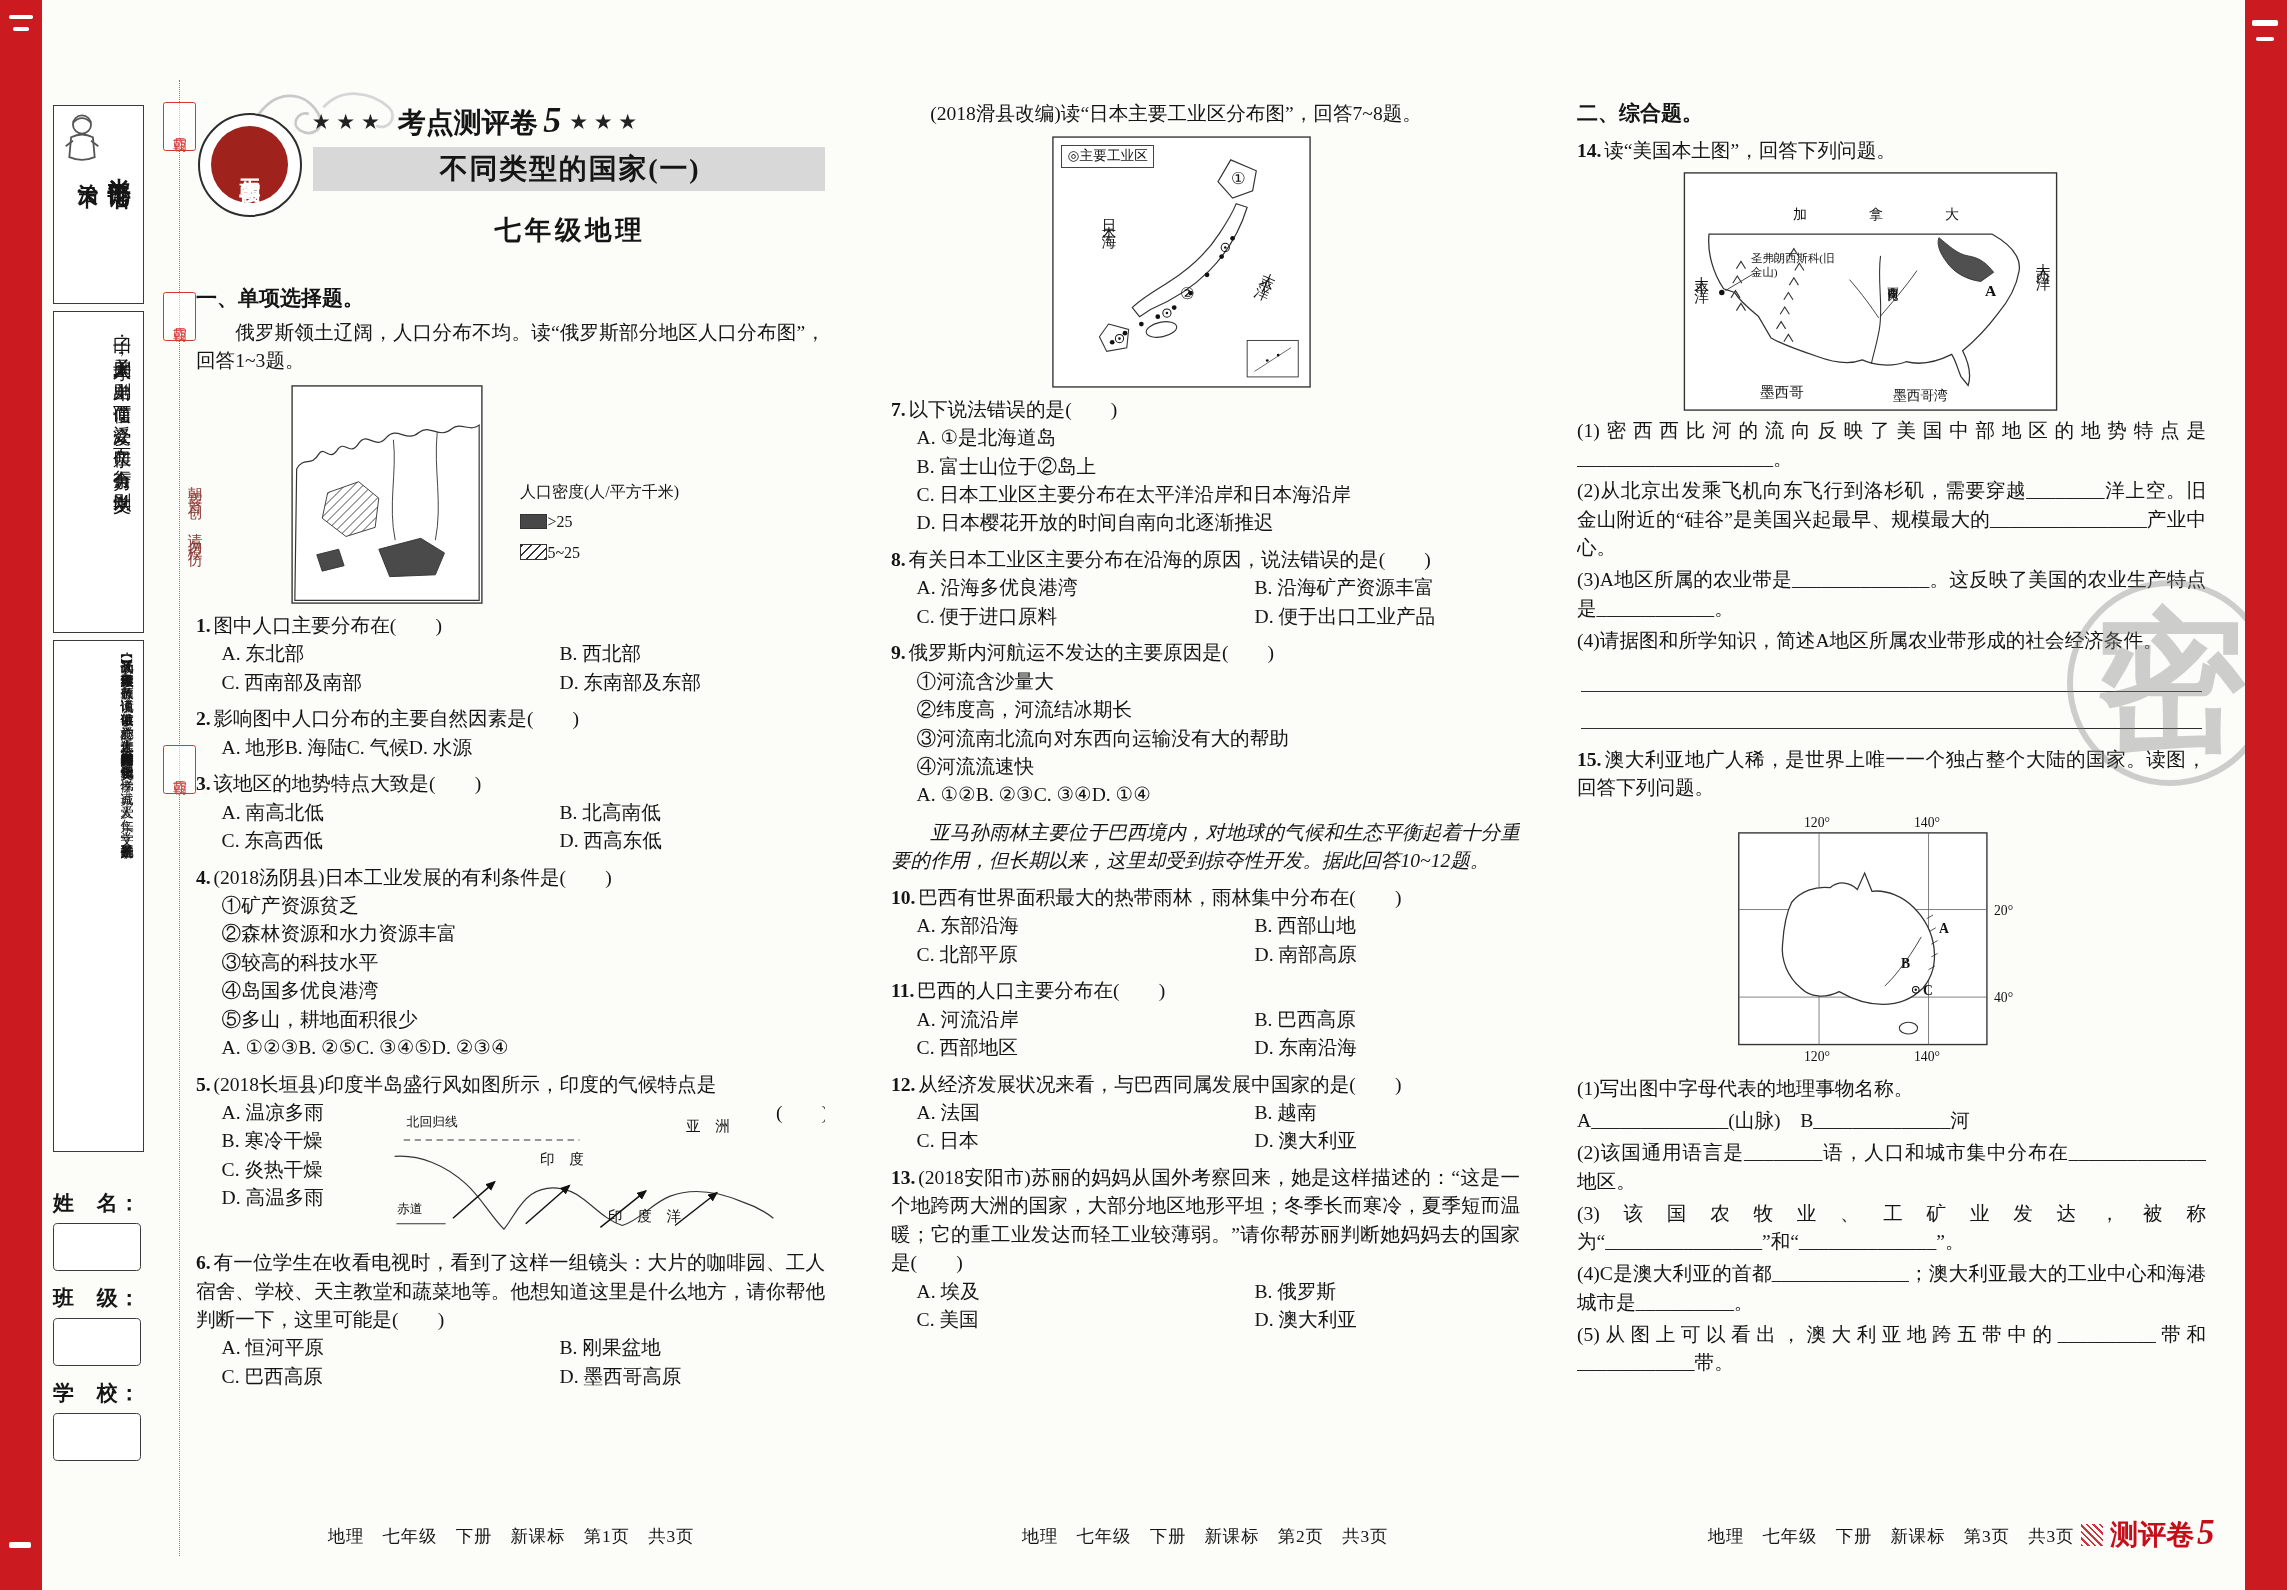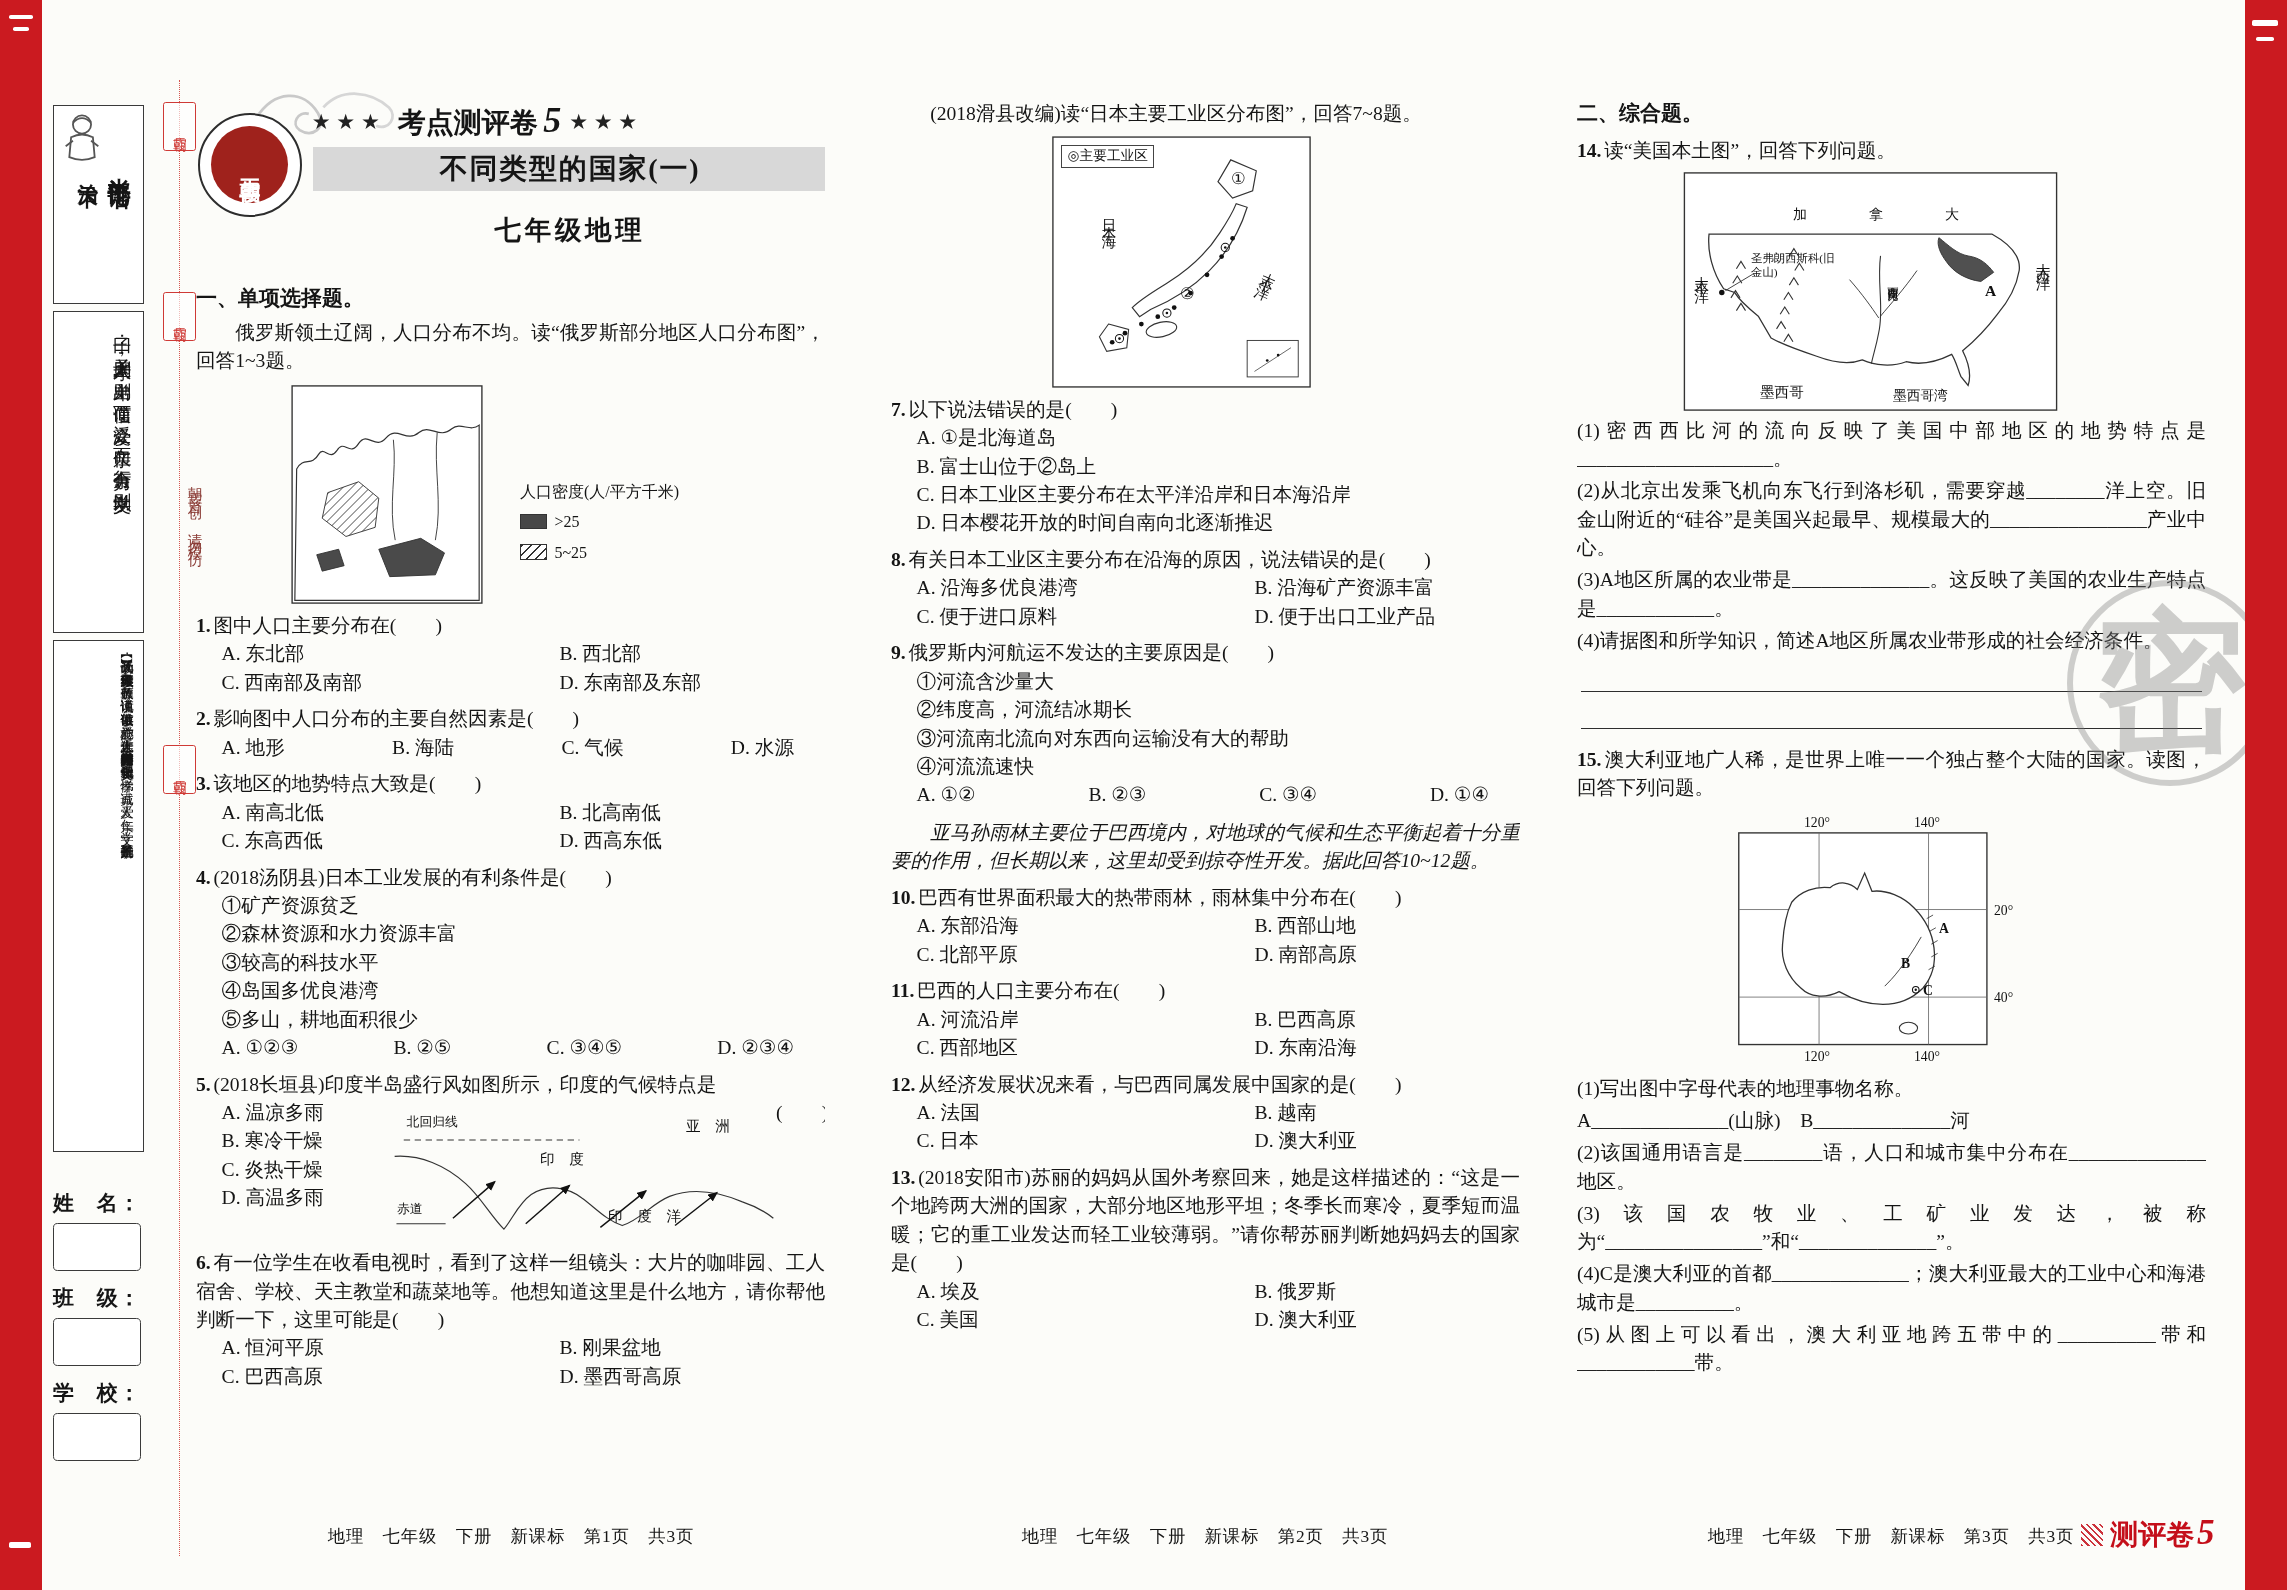--- a/index.html
+++ b/index.html
@@ -54,31 +54,31 @@
   
   .sec { font-weight:bold; font-size:21px; margin:1.8px 0 5.5px; }
   .intro { text-indent:2em; text-align:justify; }
   .passage { font-style:italic; }
   .q { margin-top:8.2px; }
   .stem { text-align:justify; }
   .qno { font-weight:bold; margin-right:2.7px; }
   .opt { display:block; }
   .opts1 { padding-left:25.6px; }
   .opts2 { display:grid; grid-template-columns:56% 44%; padding-left:25.6px; }
-  .opts4 { display:flex; justify-content:space-between; padding-left:25.6px; padding-right:31px; }
+  .opts4 { display:flex; justify-content:flex-start; padding-left:25.6px; padding-right:31px; }
   .opts4 .opt { display:inline; }
   .subs { padding-left:25.6px; }
   .subitem { text-align:justify; }
 
   
   .map { position:relative; }
   .maplabel { position:absolute; font-size:14.6px; white-space:nowrap; color:#111; z-index:2; }
   .ru-row { display:flex; margin:9.1px 0 3.7px 95px; }
   .legend { margin-left:37px; margin-top:95px; font-size:16px;text-align:center; }
-  .leg-row { display:flex; align-items:center; gap:7px; margin-top:7.3px; }
+  .leg-row { display:flex; align-items:center; gap:0; margin-top:7.3px; }
   .sw { width:27.4px; height:15.5px; border:0.9px solid #333; flex:none; }
   .sw.dark { background:#474747; }
   .sw.hatch { background:repeating-linear-gradient(135deg,#333 0 1.8px,#fff 1.8px 6.4px); }
   .q5row { display:flex; align-items:flex-start; }
   .q5row .opts1 { width:196px; flex:none; }
   .q5map { width:384px; height:132px; flex:none; margin-top:10px; }
   .q5paren { margin-left:auto; }
   .japan-map { width:259px; height:252px; margin:7.3px 0 5.5px 161px; }
   .legend-box { border:0.9px solid #444; padding:0.9px 5.5px; font-size:13.7px; background:#fff;text-align:right; }
   .usa-map { width:375px; height:239px; margin:7.3px 0 5.5px 106px; }

